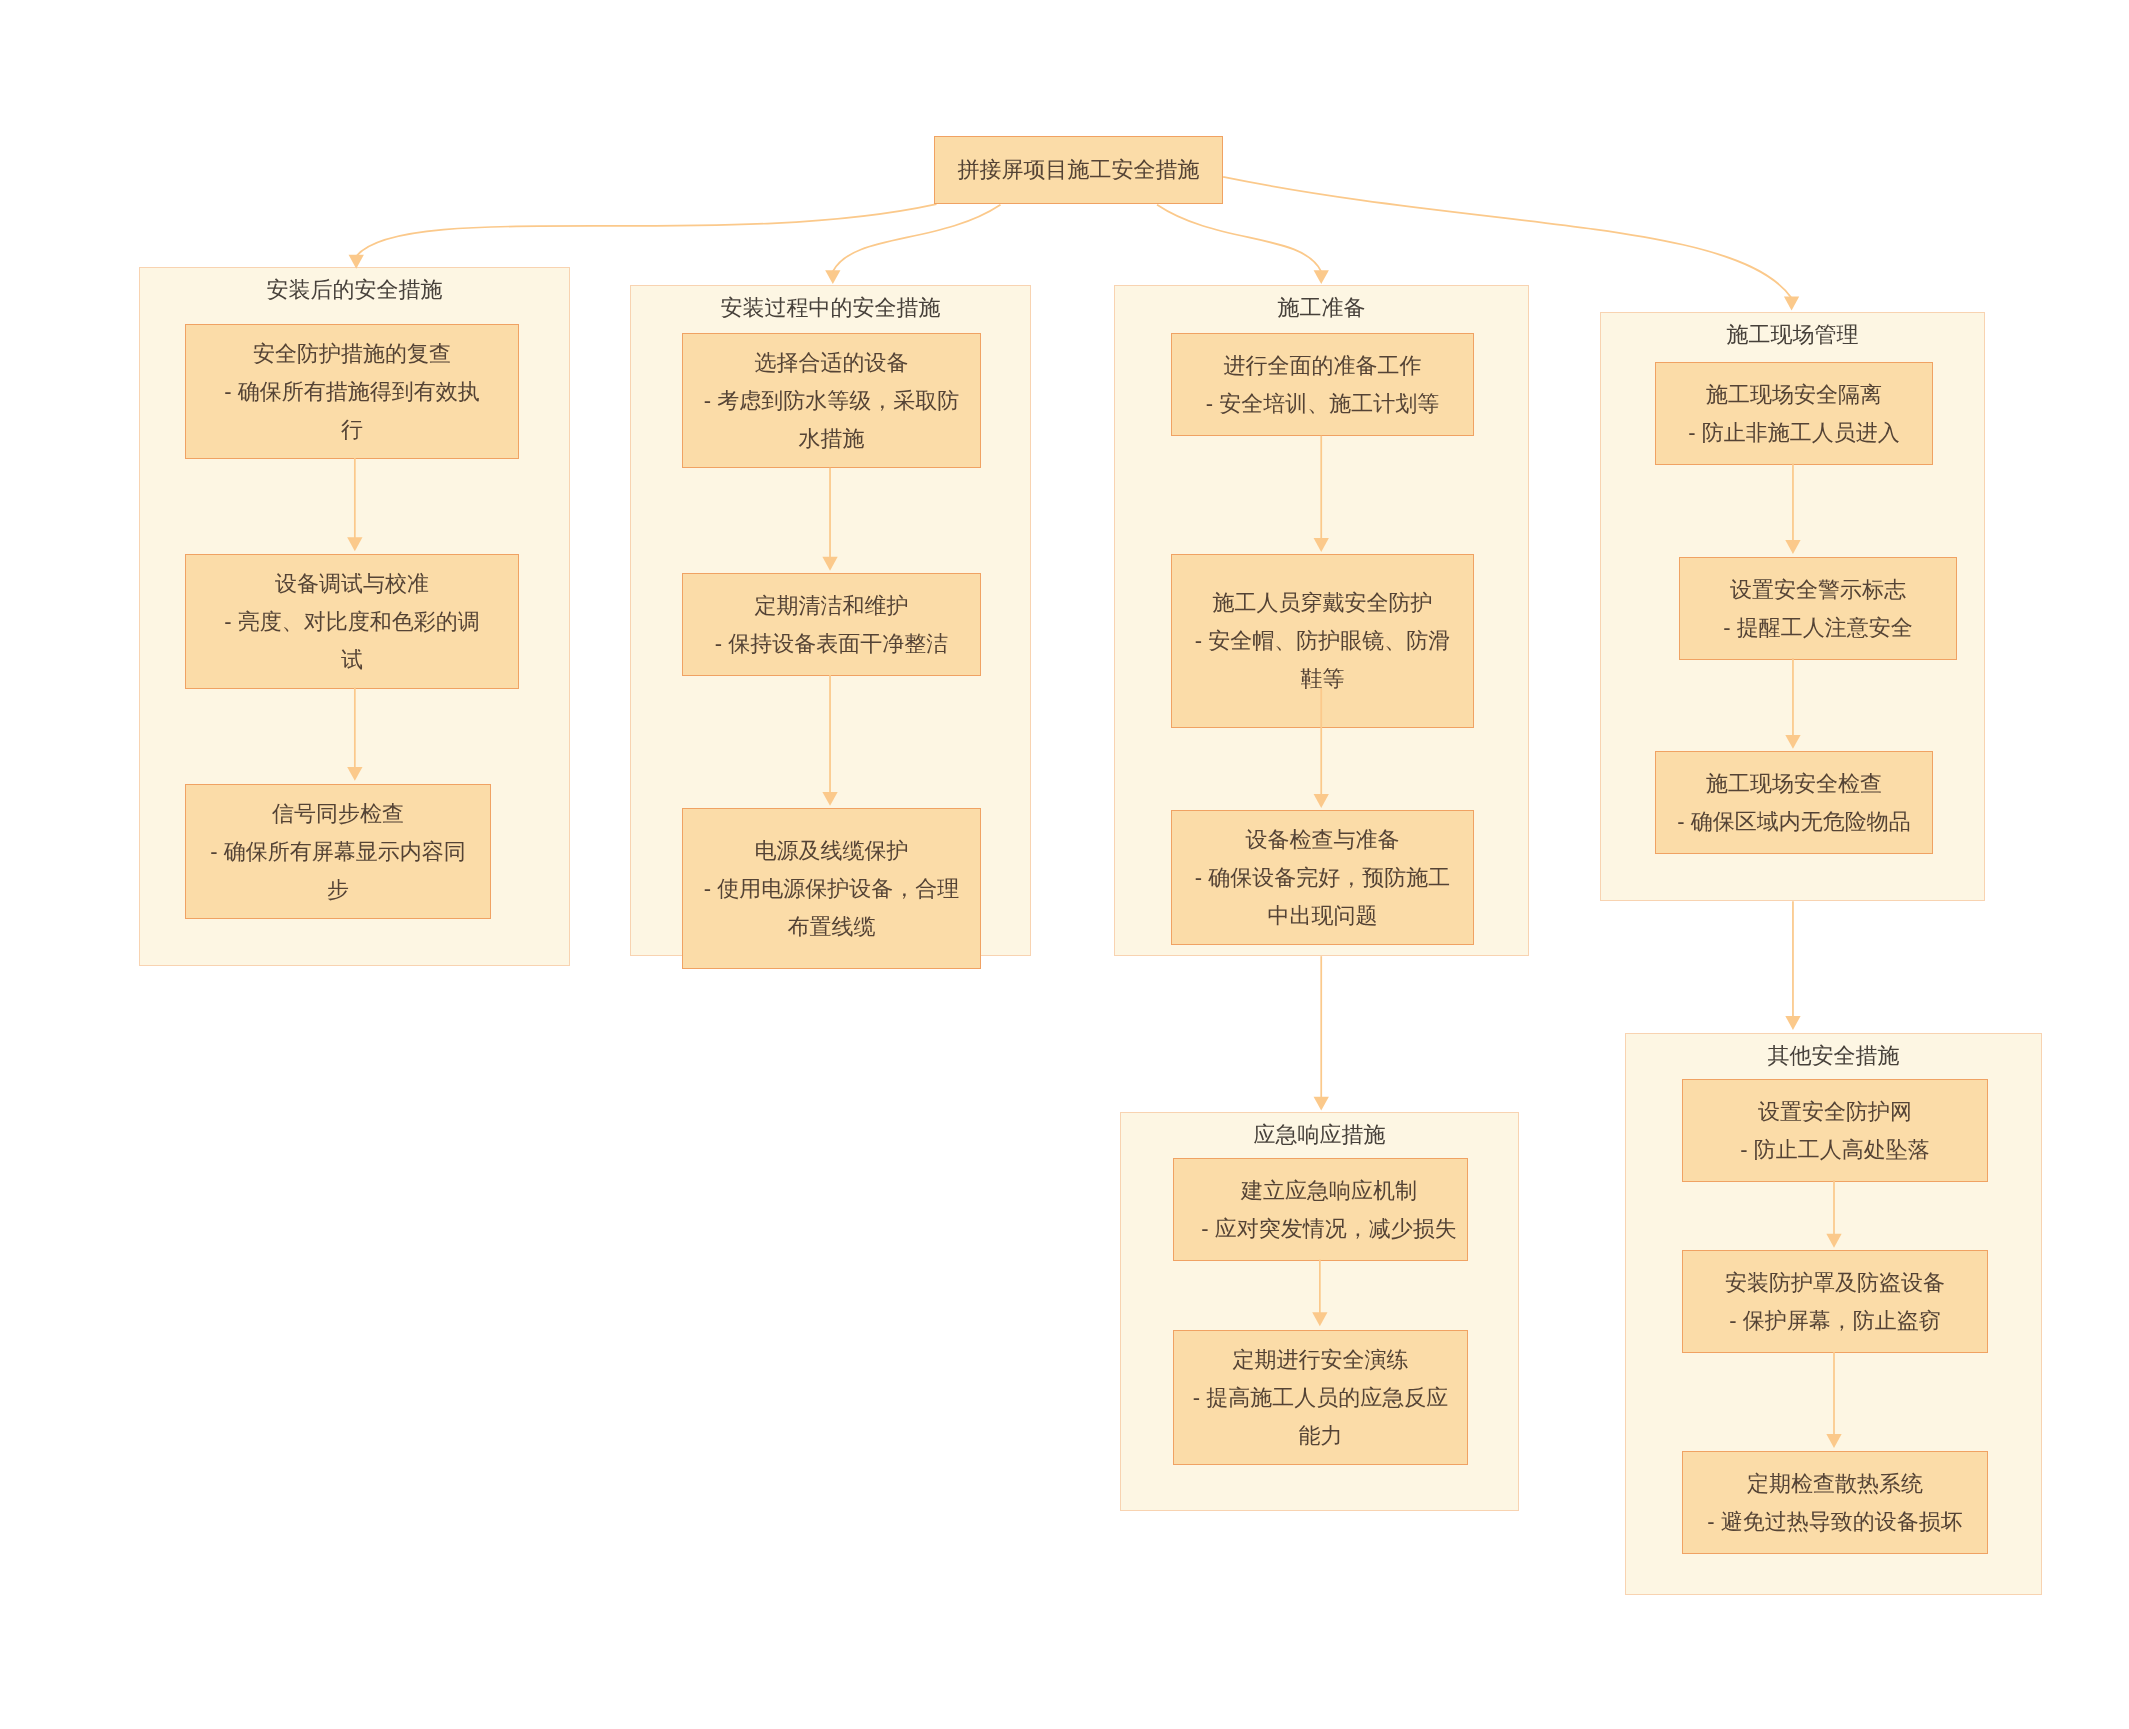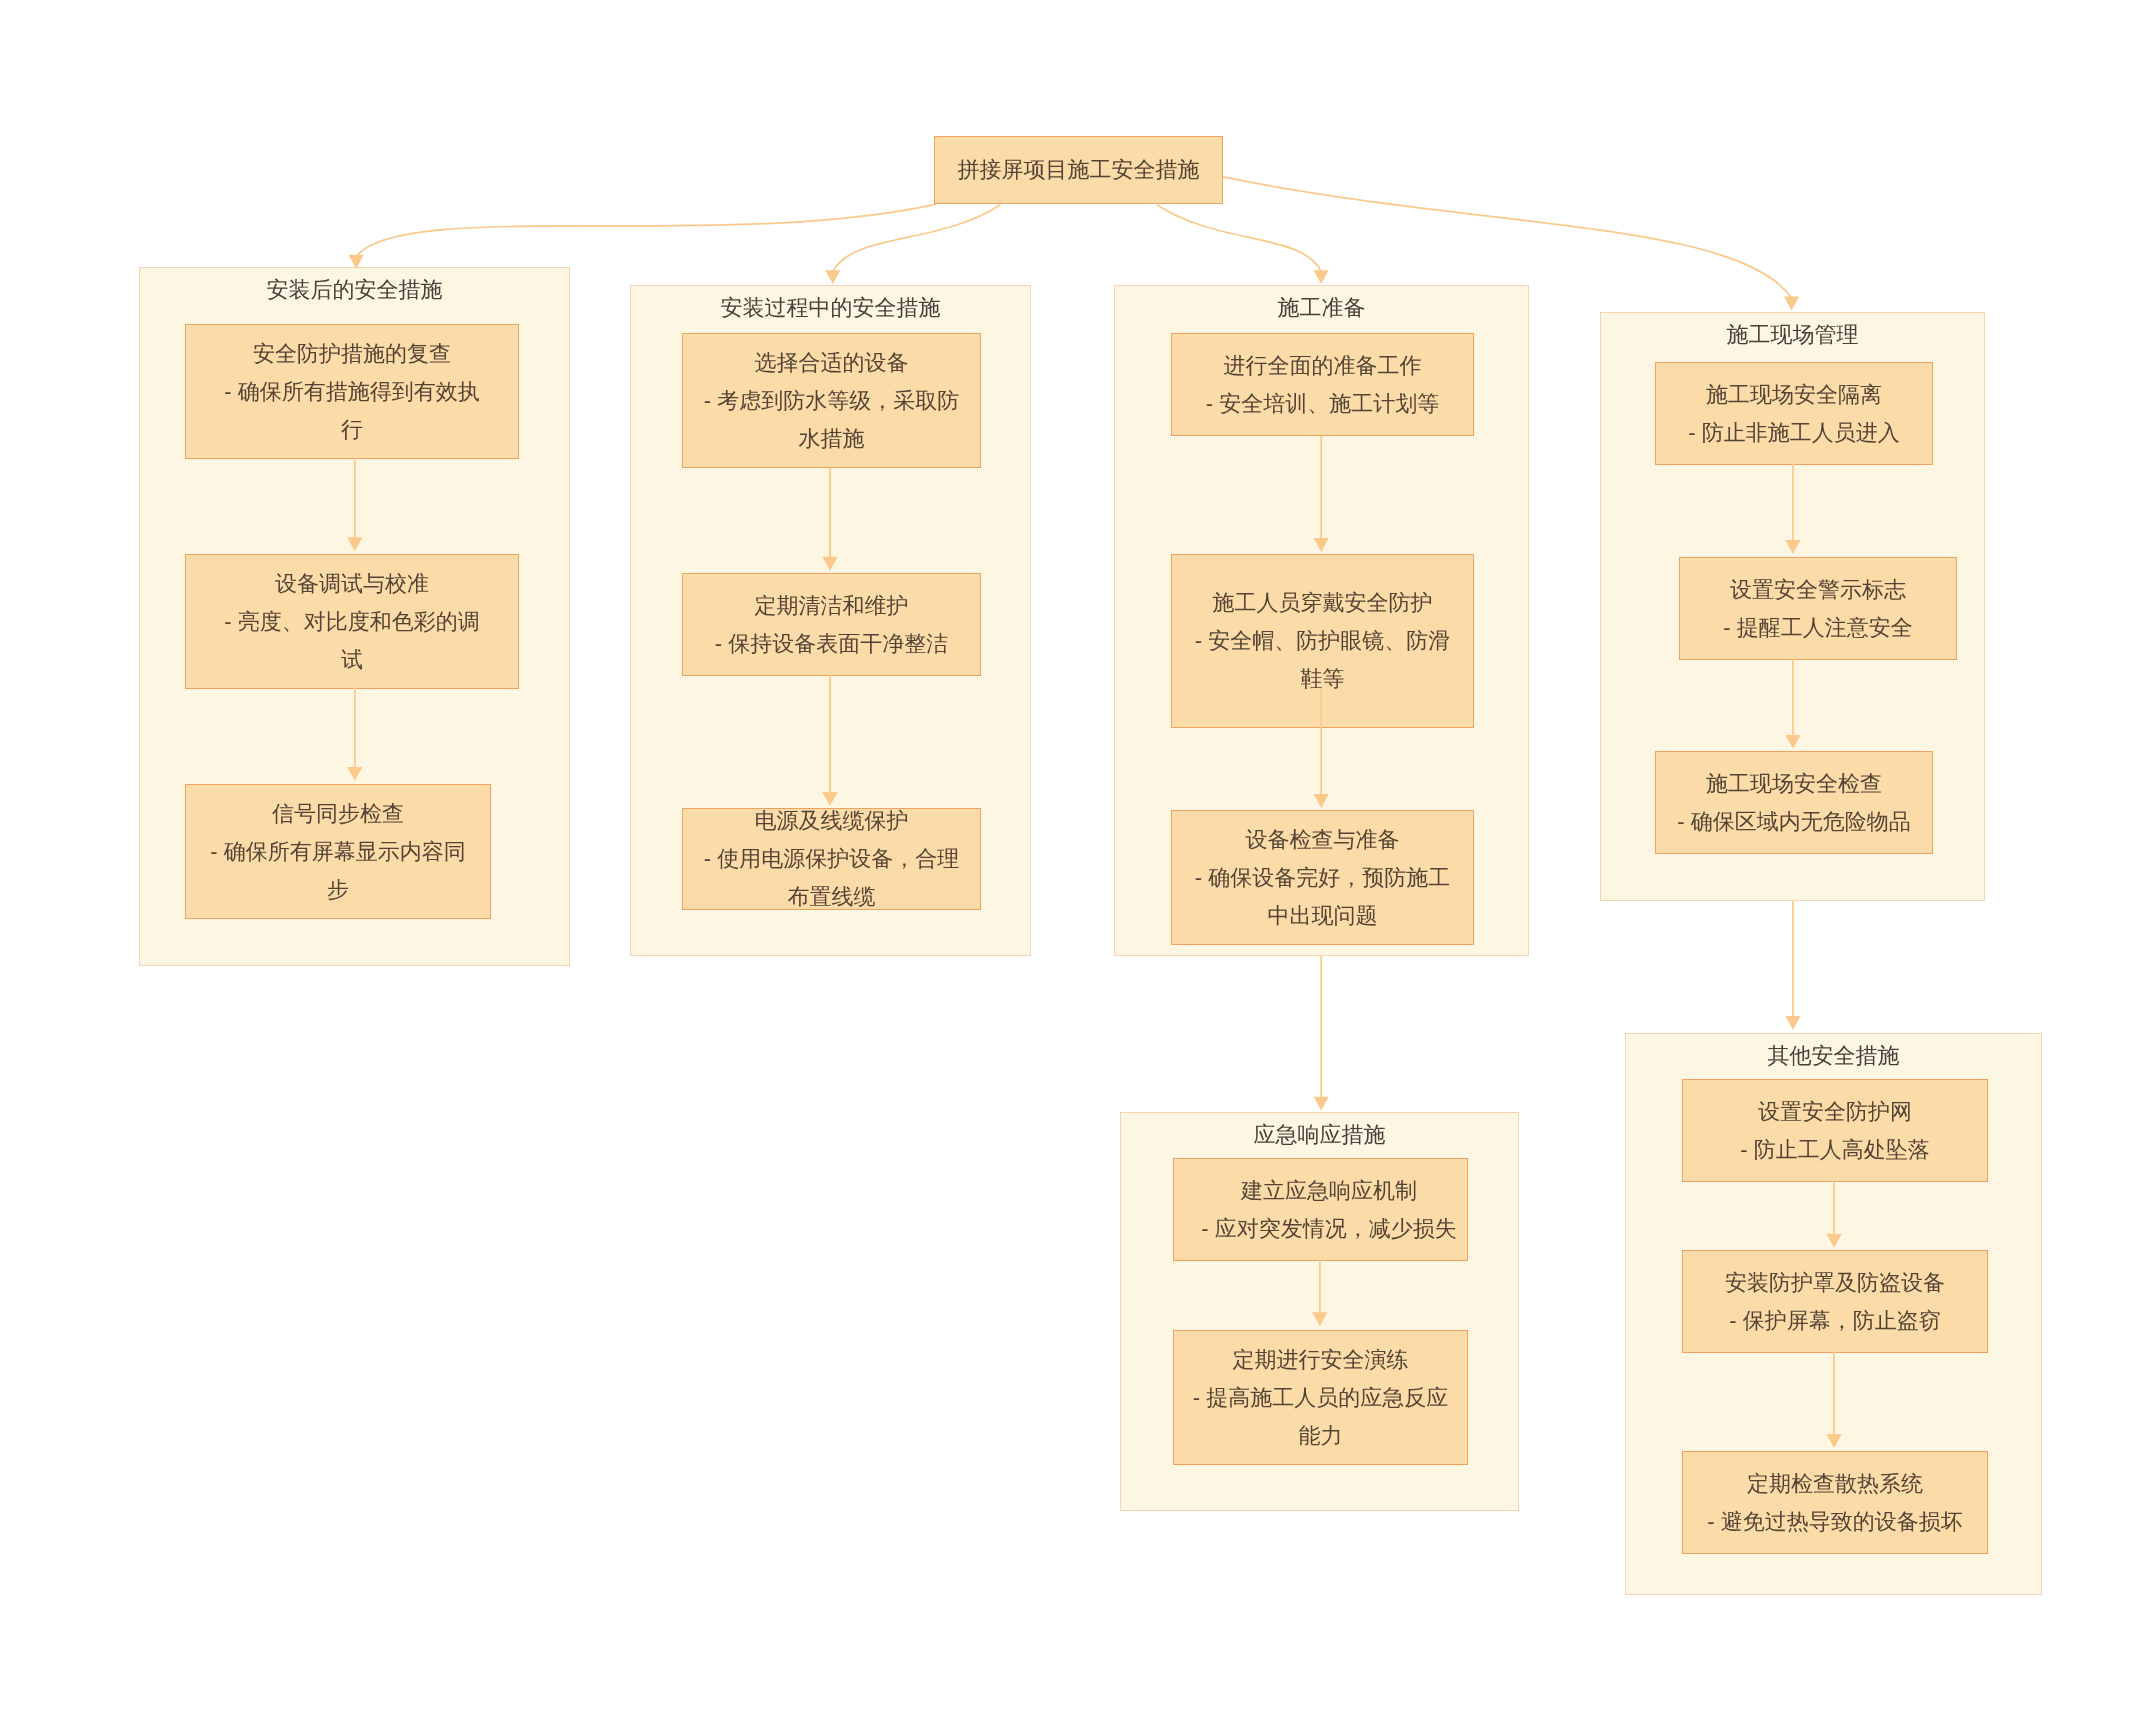--- a/index.html
+++ b/index.html
@@ -144,21 +144,21 @@
     <div class="group-title">安装过程中的安全措施</div>
     <div class="node" style="left:51px;top:47px;width:299px;height:135px;">
       <div class="nl">选择合适的设备</div>
       <div class="nl">- 考虑到防水等级，采取防</div>
       <div class="nl">水措施</div>
     </div>
     <div class="node" style="left:51px;top:287px;width:299px;height:103px;">
       <div class="nl">定期清洁和维护</div>
       <div class="nl">- 保持设备表面干净整洁</div>
     </div>
-    <div class="node" style="left:51px;top:522px;width:299px;height:102px;">
+    <div class="node" style="left:51px;top:522px;width:299px;height:161px;">
       <div class="nl">电源及线缆保护</div>
       <div class="nl">- 使用电源保护设备，合理</div>
       <div class="nl">布置线缆</div>
     </div>
   </section>
 
   <section class="group" style="left:1114px;top:285px;width:415px;height:671px;">
     <div class="group-title">施工准备</div>
     <div class="node" style="left:56px;top:47px;width:303px;height:103px;">
       <div class="nl">进行全面的准备工作</div>

